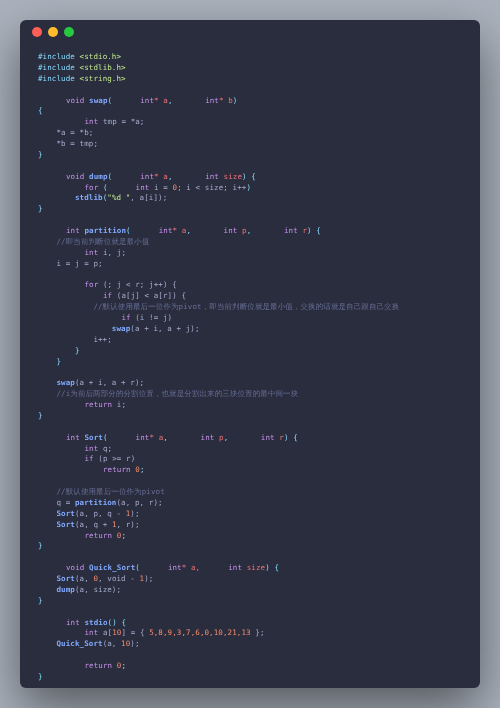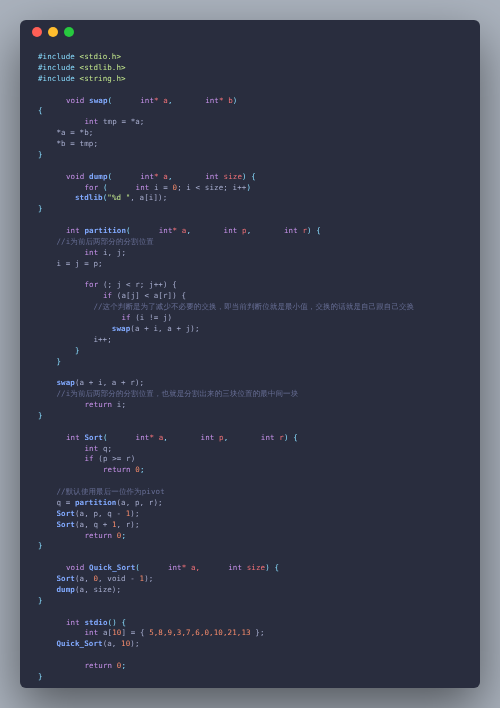--- a/index.html
+++ b/index.html
@@ -72,27 +72,27 @@
     <span class="id">*a = *b;</span>
     <span class="id">*b = tmp;</span>
 <span class="op">}</span>
 
 <span class="kw">void</span> <span class="fn">dump</span><span class="op">(</span><span class="kw">int</span><span class="param">* a</span><span class="op">, </span><span class="kw">int</span><span class="param"> size</span><span class="op">)</span> <span class="op">{</span>
     <span class="kw">for</span> <span class="op">(</span><span class="kw">int</span><span class="id"> i = </span><span class="num">0</span><span class="id">; i &lt; size; i++</span><span class="op">)</span>
         <span class="fn">stdlib</span><span class="op">(</span><span class="str">"%d "</span><span class="id">, a[i]);</span>
 <span class="op">}</span>
 
 <span class="kw">int</span> <span class="fn">partition</span><span class="op">(</span><span class="kw">int</span><span class="param">* a</span><span class="op">, </span><span class="kw">int</span><span class="param"> p</span><span class="op">, </span><span class="kw">int</span><span class="param"> r</span><span class="op">)</span> <span class="op">{</span>
-    <span class="comment">//i为前后两部分的分割位置</span>
+    <span class="comment">//即当前判断位就是最小值</span>
     <span class="kw">int</span><span class="id"> i, j;</span>
     <span class="id">i = j = p;</span>
 
     <span class="kw">for</span><span class="id"> (; j &lt; r; j++) {</span>
         <span class="kw">if</span><span class="id"> (a[j] &lt; a[r]) {</span>
-            <span class="comment">//这个判断是为了减少不必要的交换，即当前判断位就是最小值，交换的话就是自己跟自己交换</span>
+            <span class="comment">//默认使用最后一位作为pivot，即当前判断位就是最小值，交换的话就是自己跟自己交换</span>
             <span class="kw">if</span><span class="id"> (i != j)</span>
                 <span class="fn">swap</span><span class="id">(a + i, a + j);</span>
             <span class="id">i++;</span>
         <span class="op">}</span>
     <span class="op">}</span>
 
     <span class="fn">swap</span><span class="id">(a + i, a + r);</span>
     <span class="comment">//i为前后两部分的分割位置，也就是分割出来的三块位置的最中间一块</span>
     <span class="kw">return</span><span class="id"> i;</span>
 <span class="op">}</span>

